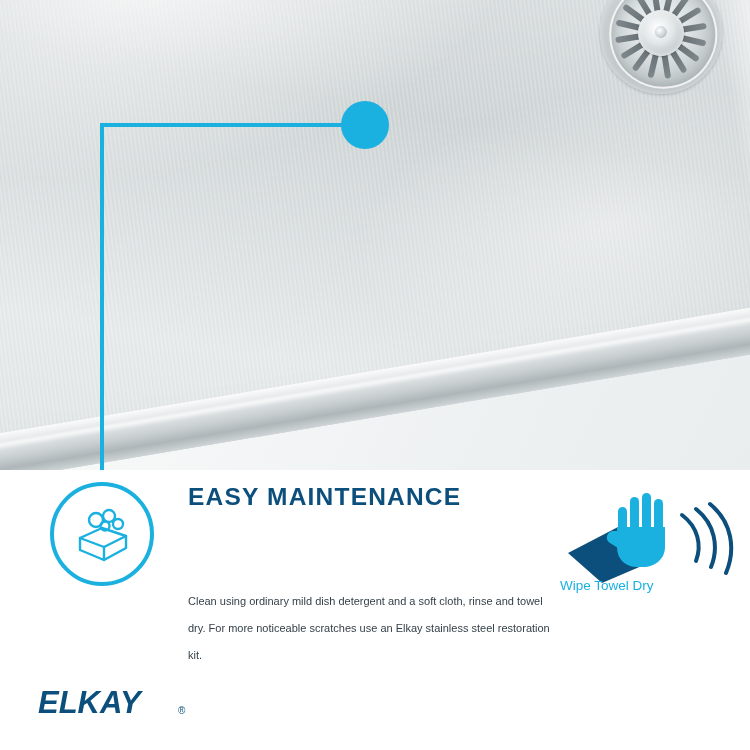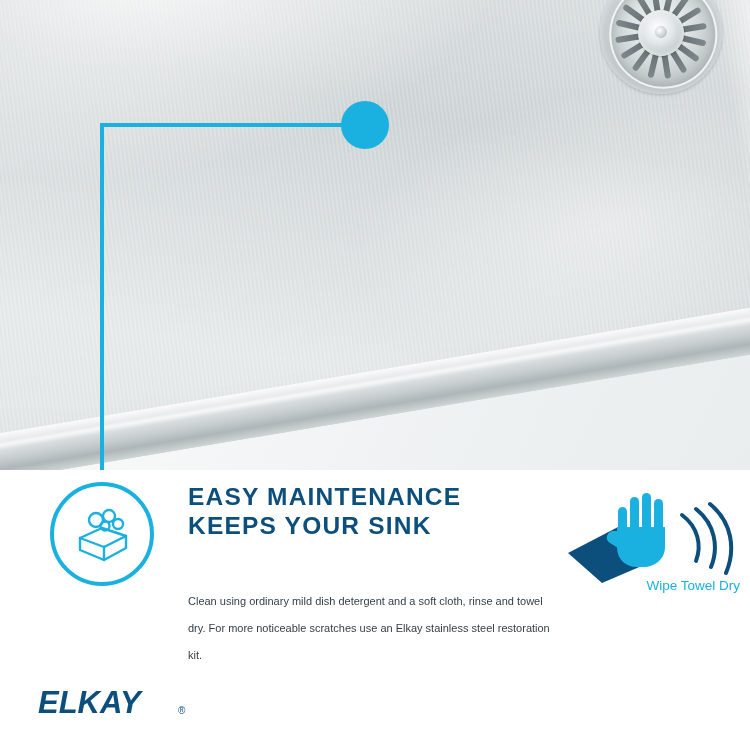--- a/index.html
+++ b/index.html
@@ -263,21 +263,21 @@
     left: 560px;
     top: 487px;
     width: 180px;
     height: 110px;
   }
   .wipe-label {
     position: absolute;
     left: 560px;
     top: 578px;
     width: 180px;
-    text-align: right;
+    text-align: left;
     color: #1ab0e0;
     font-size: 13.5px;
   }
 
   
   .logo {
     position: absolute;
     left: 38px;
     top: 686px;
     width: 160px;
@@ -352,21 +352,20 @@
       <path d="M76 54 L76 66 L54 78"></path>
       <circle cx="46" cy="38" r="7"></circle>
       <circle cx="59" cy="34" r="6"></circle>
       <circle cx="68" cy="42" r="5"></circle>
       <circle cx="55" cy="44" r="4.5"></circle>
     </g>
   </svg>
 
   <div class="heading">
     <div>Easy Maintenance</div>
-    <div>Keeps Your Sink</div>
   </div>
 
   <div class="body-copy">Clean using ordinary mild dish detergent and a soft cloth, rinse and towel dry. For more noticeable scratches use an Elkay stainless steel restoration kit.</div>
 
   <svg class="wipe-graphic" viewBox="0 0 180 110">
 
     <path d="M8 66 L58 40 L98 72 L42 96 Z" fill="#0d4f7c"></path>
 
     <g fill="#1ab0e0">
       <rect x="58" y="20" width="9" height="34" rx="4.5"></rect>

